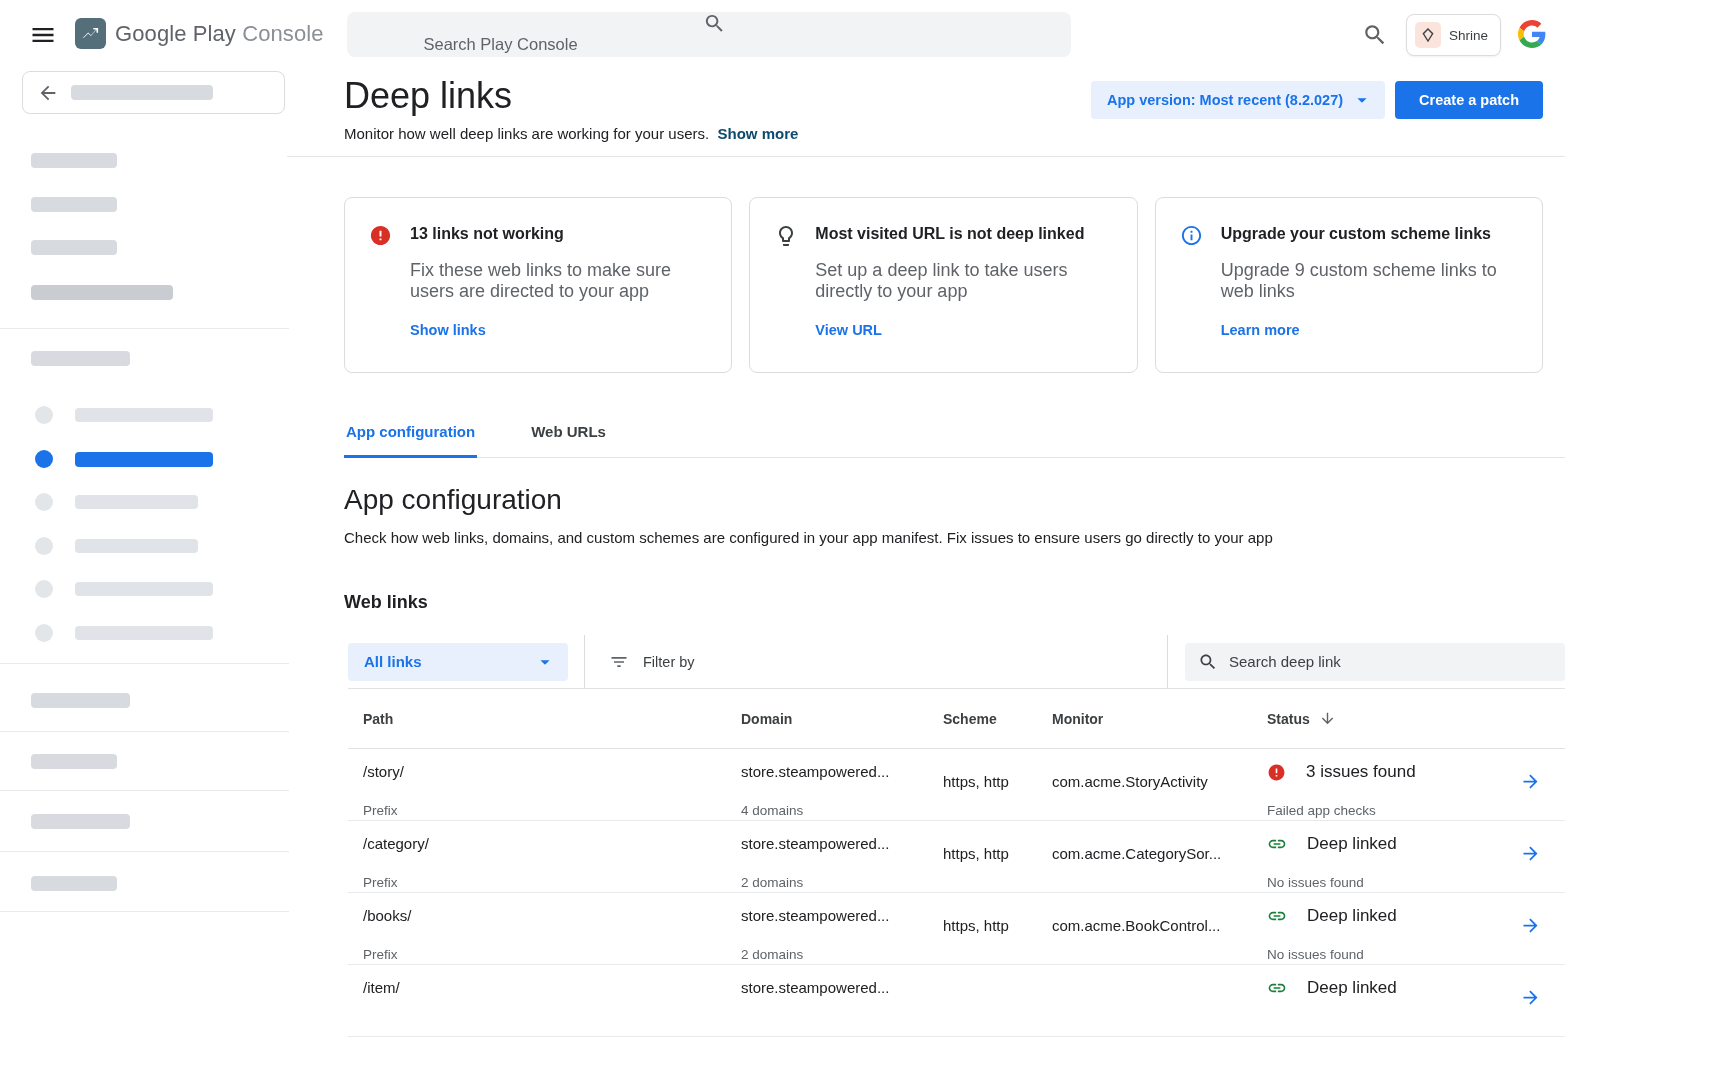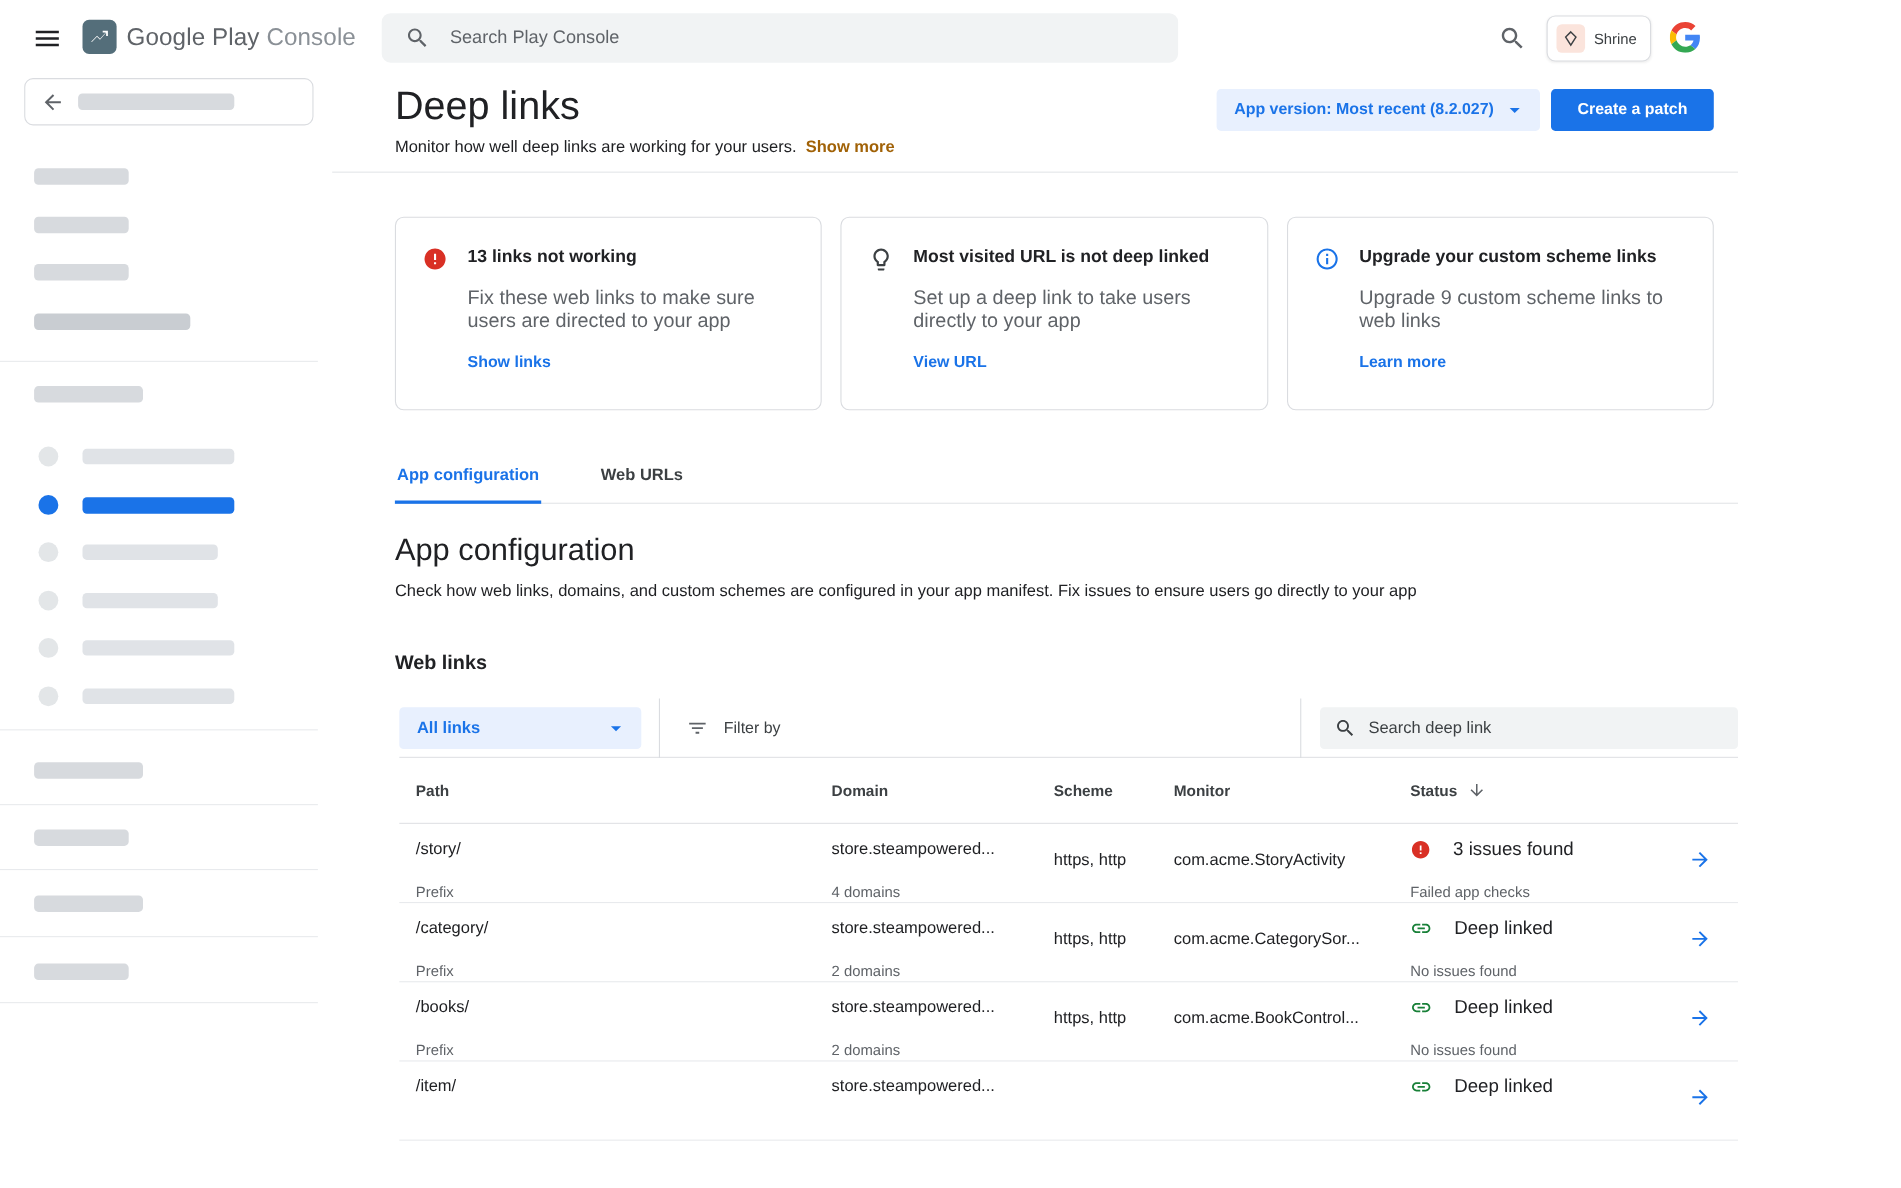--- a/index.html
+++ b/index.html
@@ -7,21 +7,21 @@
     font-family:"Liberation Sans","DejaVu Sans",sans-serif; color:#202124; }
 
   
   .topbar { position:absolute; top:0; left:0; width:1728px; height:70px; background:#fff; z-index:5; }
   .hamburger { position:absolute; left:29px; top:21px; width:28px; height:28px; cursor:pointer; }
   .logo { position:absolute; left:75px; top:18px; display:flex; align-items:center; gap:9px; cursor:pointer; }
   .logo-icon { width:31px; height:31px; border-radius:6px; background:#546e7a; display:flex; align-items:center; justify-content:center; }
   .logo-text { font-size:22px; letter-spacing:.1px; }
   .logo-text .brand { color:#5f6368; }
   .logo-text .suffix { color:#8a9096; }
-  .gsearch { position:absolute; left:347px; top:12px; width:724px; height:45px; background:#f1f3f4; border-radius:8px; display:flex; align-items:center; padding:0 10px 0 21px; }
+  .gsearch { position:absolute; left:347px; top:12px; width:724px; height:45px; background:#f1f3f4; border-radius:8px; display:flex; align-items:center; padding:0 10px 0 21px;flex-direction:column; }
   .gsearch input { border:none; outline:none; background:transparent; font-size:16.5px; color:#3c4043; margin-left:18px; width:600px; font-family:inherit; }
   .gsearch input::placeholder { color:#5f6368; }
   .top-search-btn { position:absolute; left:1362px; top:22px; width:26px; height:26px; cursor:pointer; }
   .account-chip { position:absolute; left:1406px; top:14px; height:42px; min-width:93px; background:#fff; border:1px solid #dadce0; border-radius:8px; display:flex; align-items:center; gap:8px; padding:0 12px 0 8px; cursor:pointer; box-shadow:0 1px 2px rgba(60,64,67,.08); }
   .shrine-ic { width:26px; height:26px; border-radius:5px; background:#fbe4dc; display:flex; align-items:center; justify-content:center; }
   .account-chip span { font-size:13.5px; color:#3c4043; }
   .glogo { position:absolute; left:1518px; top:20px; width:28px; height:28px; cursor:pointer; }
 
   
   .sidebar { position:absolute; top:70px; left:0; width:289px; bottom:0; background:#fff; }
@@ -30,28 +30,28 @@
   .sk { position:absolute; left:31px; height:15px; border-radius:4px; background:#d7dade; }
   .sk.dark { background:#c9cdd2; }
   .sdiv { position:absolute; left:0; width:289px; height:1px; background:#e8eaed; }
   .nav-sk { position:absolute; left:0; width:289px; height:20px; cursor:pointer; }
   .nav-sk .dot { position:absolute; left:35px; top:1px; width:18px; height:18px; border-radius:50%; background:#e3e6e8; }
   .nav-sk .bar { position:absolute; left:75px; top:3px; height:14px; border-radius:4px; background:#e0e3e7; }
   .nav-sk.active .dot { background:#1a73e8; }
   .nav-sk.active .bar { background:#1a73e8; height:15px; }
 
   
-  .main { position:absolute; left:359px; top:70px; width:1199px; }
+  .main { position:absolute; left:344px; top:70px; width:1199px; }
   .header-row { display:flex; align-items:flex-start; margin-top:4px; }
   h1.page-title { font-size:36px; font-weight:400; line-height:44px; color:#202124; flex:1; }
   .header-actions { display:flex; gap:10px; margin-top:7px; }
   .version-chip { height:38px; background:#e8f0fe; border-radius:4px; display:flex; align-items:center; gap:8px; padding:0 12px 0 16px; color:#1a73e8; font-size:14.5px; font-weight:700; cursor:pointer; white-space:nowrap; }
   .primary-btn { height:38px; background:#1a73e8; border:none; border-radius:4px; color:#fff; font-size:14.5px; font-weight:700; padding:0 24px; cursor:pointer; font-family:inherit; }
   .subtitle { margin-top:6px; font-size:15px; color:#202124; }
-  .link { color:#a16207; font-weight:700; cursor:pointer; }
+  .link { color:#0c4a6e; font-weight:700; cursor:pointer; }
   .hr1 { margin-top:14px; margin-left:-57px; width:calc(100% + 79px); height:1px; background:#e3e5e8; }
 
   
   .cards { display:flex; gap:17px; margin-top:40px; }
   .card { flex:1; border:1px solid #dadce0; border-radius:8px; height:176px; padding:25px 24px; display:flex; gap:17px; background:#fff; }
   .card-icon { width:24px; flex:0 0 24px; padding-top:1px; }
   .card-title { font-size:16px; font-weight:700; color:#202124; line-height:22px; }
   .card-body { margin-top:15px; font-size:18px; color:#5f6368; line-height:21px; max-width:290px; }
   .card-action { margin-top:20px; font-size:14.5px; font-weight:700; color:#1a73e8; cursor:pointer; display:inline-block; }
 

